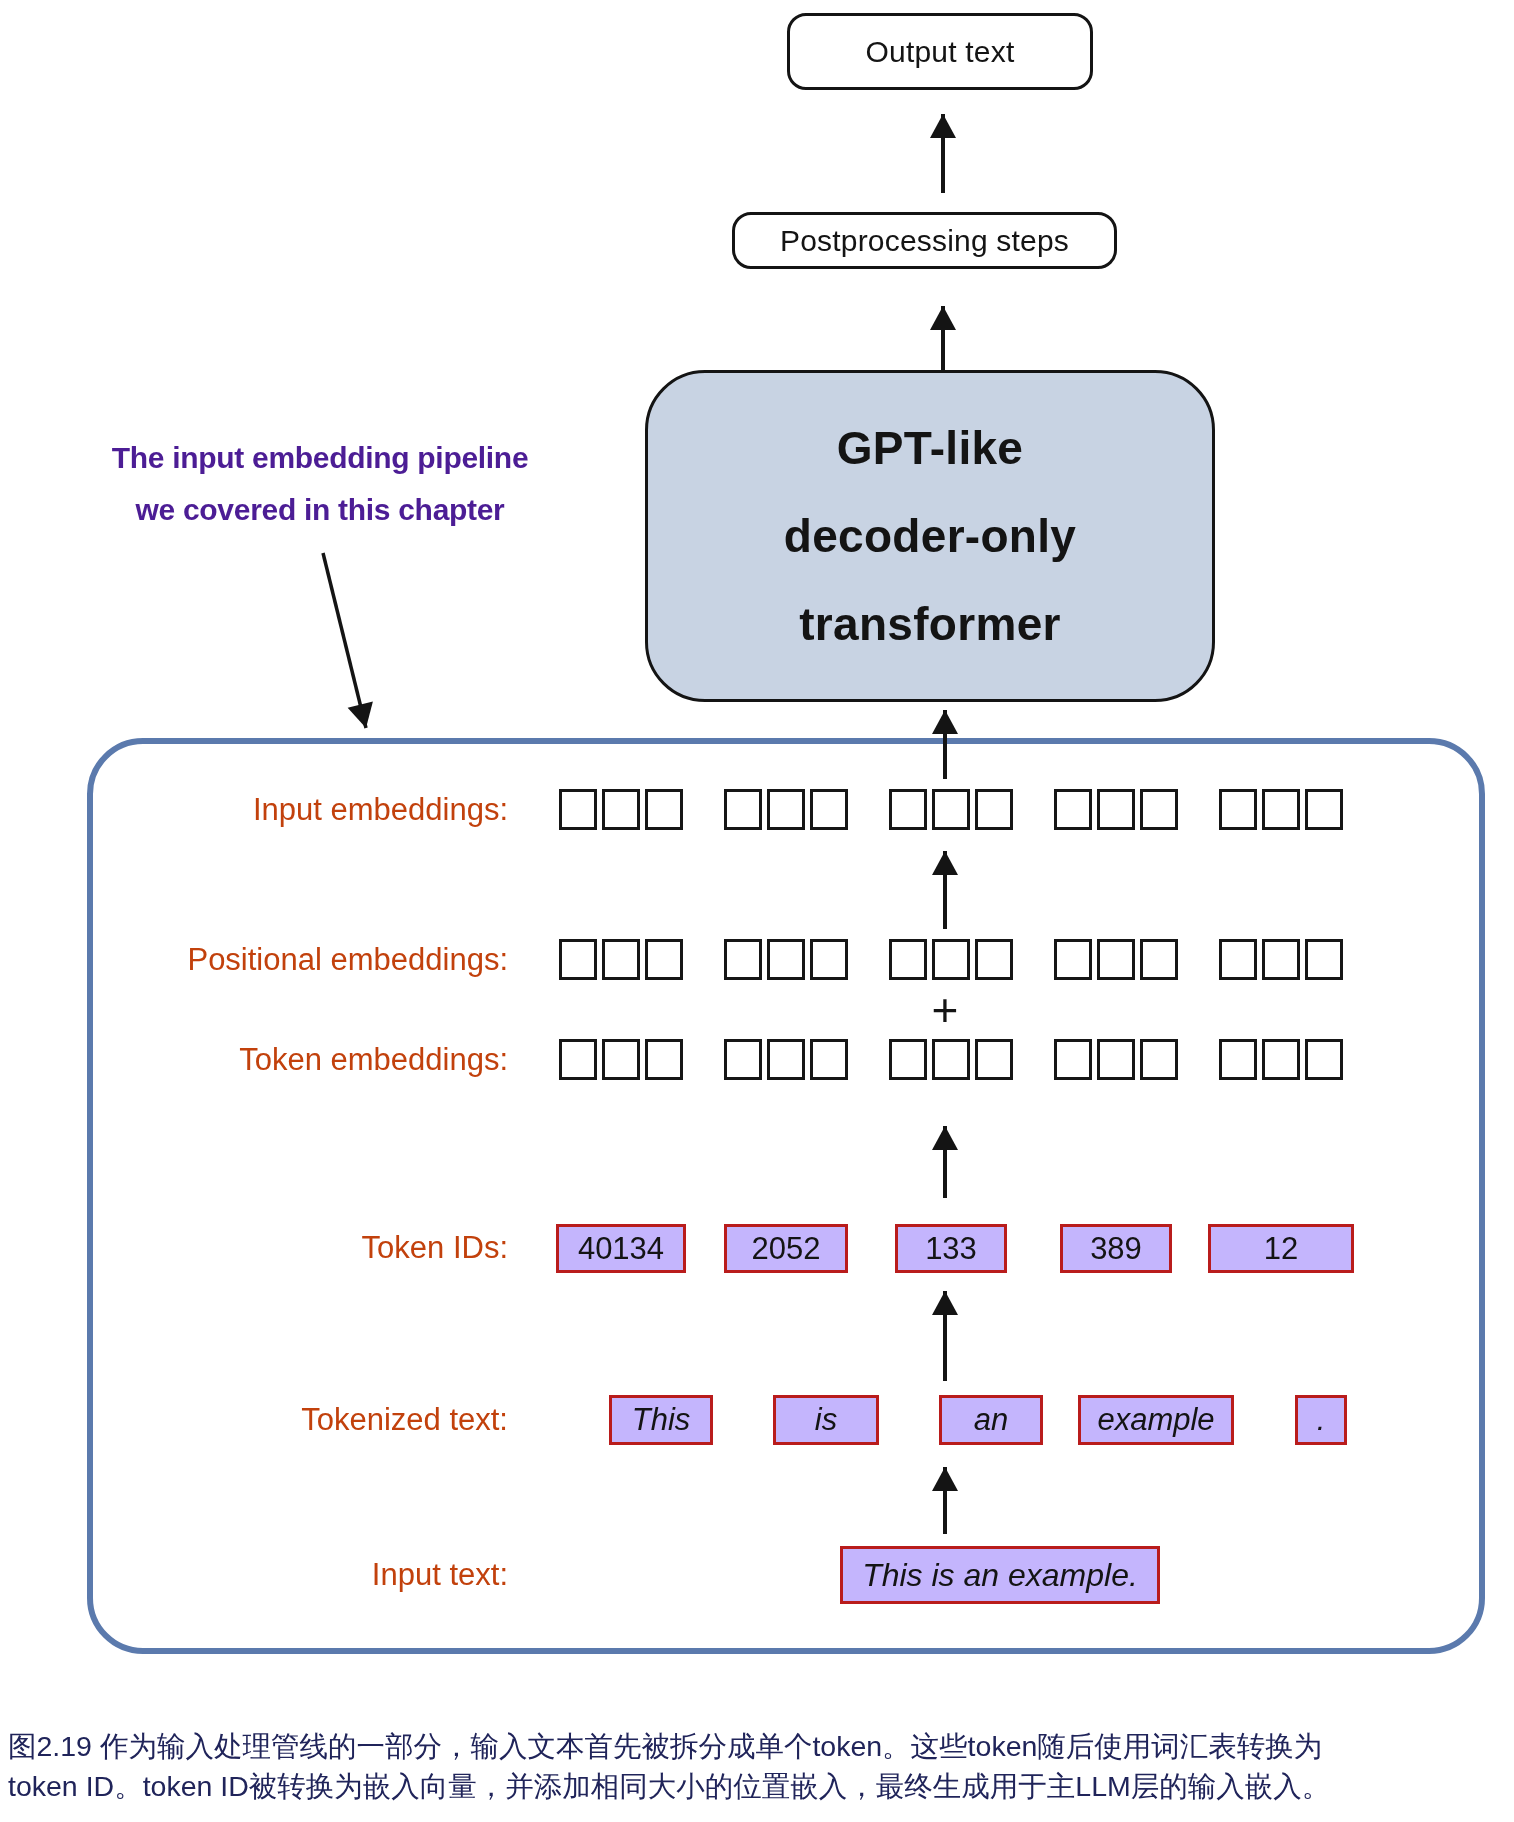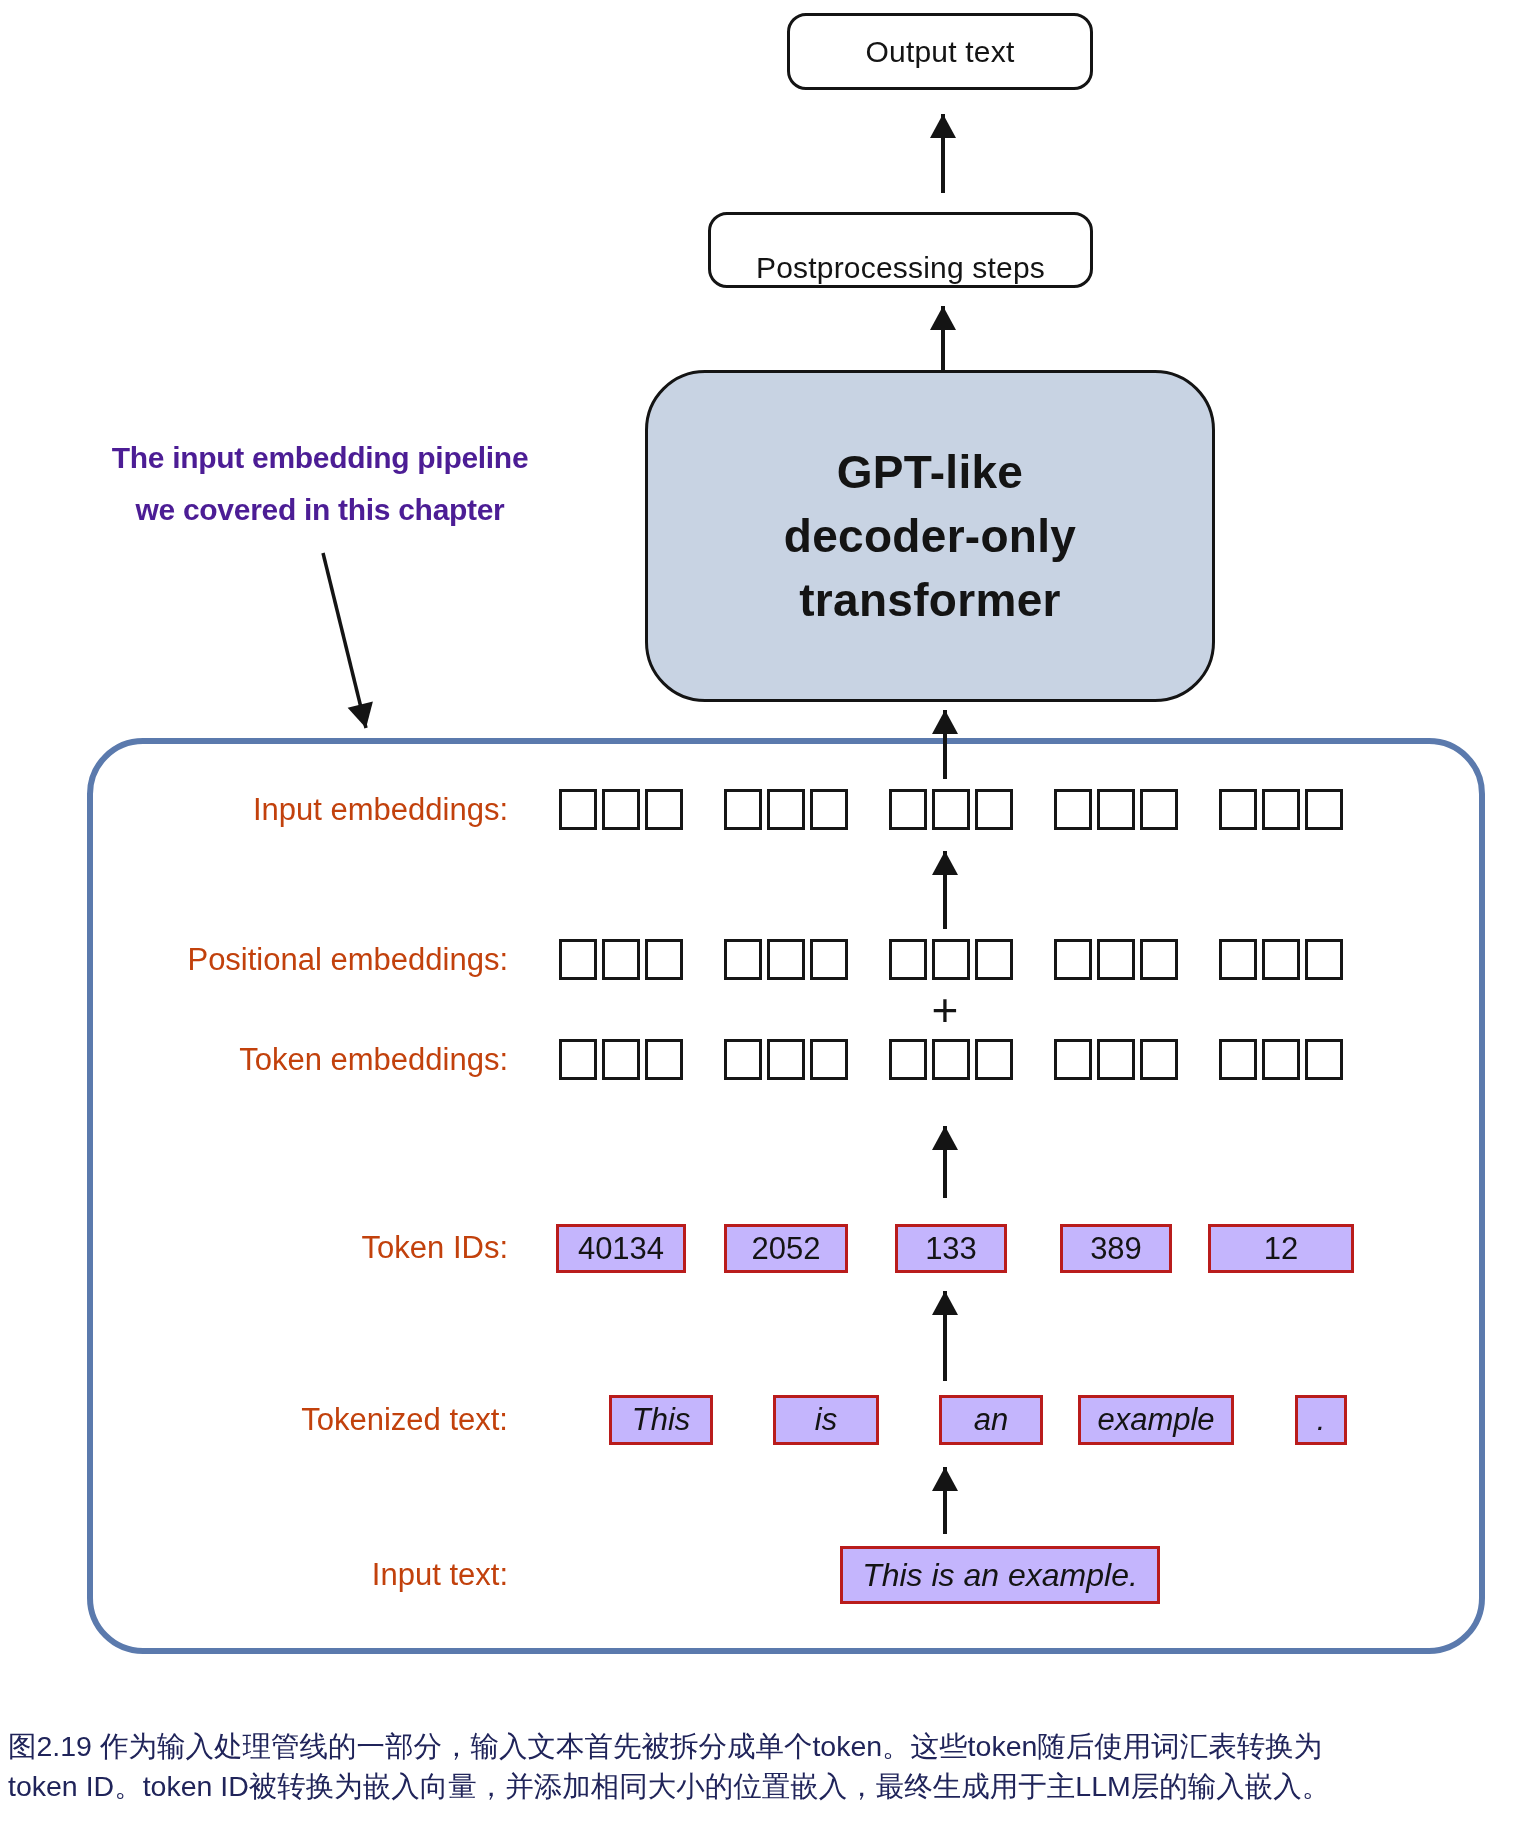--- a/index.html
+++ b/index.html
@@ -82,25 +82,25 @@
       <line x1="945" y1="1381" x2="945" y2="1291" marker-end="url(#ah)"></line>
       <line x1="945" y1="1534" x2="945" y2="1467" marker-end="url(#ah)"></line>
       <line x1="323" y1="553" x2="366" y2="728" stroke-width="3.5" marker-end="url(#ah)"></line>
     </g>
   </svg>
 
   <div class="node-box" style="left:787px;top:13px;width:306px;height:77px;">
     <span>Output text</span>
   </div>
 
-  <div class="node-box" style="left:708px;top:212px;width:385px;height:76px;align-items:flex-end;">
+  <div class="node-box" style="left:732px;top:212px;width:385px;height:57px;">
     <span>Postprocessing steps</span>
   </div>
 
-  <div class="gpt-box under" style="left:645px;top:370px;width:570px;height:332px;">
+  <div class="gpt-box under" style="left:645px;top:370px;width:570px;height:332px;gap:24px;">
     <div>GPT-like</div>
     <div>decoder-only</div>
     <div>transformer</div>
   </div>
 
   <div class="annotation">
     <div>The input embedding pipeline</div>
     <div>we covered in this chapter</div>
   </div>
 

